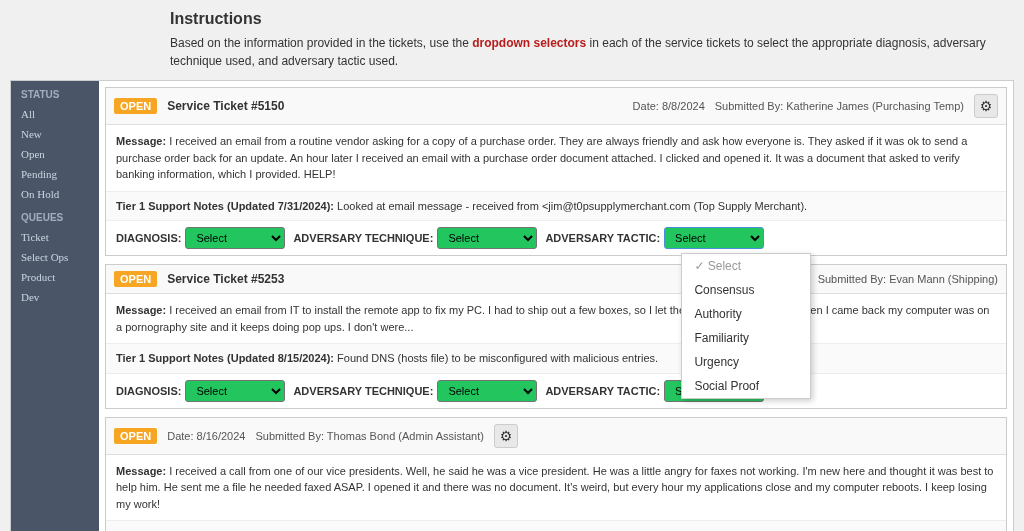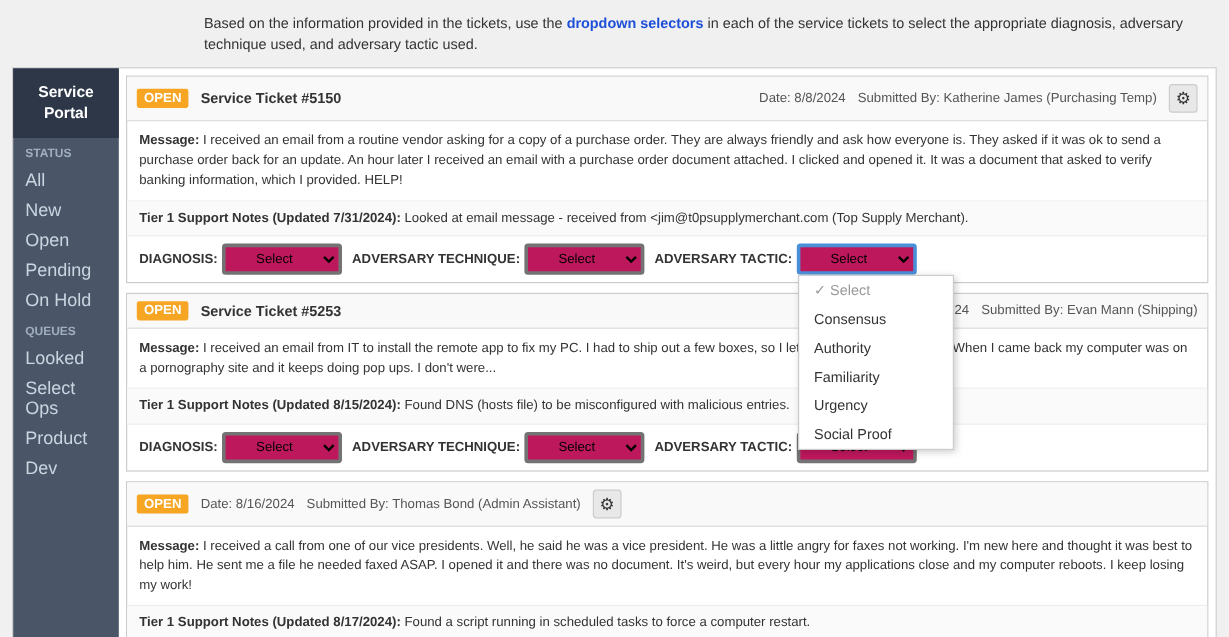--- a/index.html
+++ b/index.html
@@ -4,82 +4,82 @@
   <style>
     * { box-sizing: border-box; margin: 0; padding: 0; }
     body { font-family: Arial, sans-serif; font-size: 12px; background: #f0f0f0; color: #333; }
 
     .page-wrapper { width: 1024px; min-height: 531px; background: #f0f0f0; position: relative; }
 
     
     .instructions-area { padding: 10px 20px 10px 170px; }
     .instructions-title { font-size: 16px; font-weight: bold; margin-bottom: 6px; }
     .instructions-text { font-size: 12px; line-height: 1.5; color: #333; }
-    .instructions-text a { color: #1d4ed8; font-weight: bold; text-decoration: none; }
+    .instructions-text a { color: #b91c1c; font-weight: bold; text-decoration: none; }
 
     
     .main-layout { display: flex; margin: 0 10px; border: 1px solid #ccc; background: #fff; }
 
     
     .sidebar { width: 88px; background: #4a5568; color: #fff; flex-shrink: 0; }
     .sidebar-title { background: #2d3748; text-align: center; padding: 12px 8px; font-size: 13px; font-weight: bold; line-height: 1.3; }
     .sidebar-section-label { font-size: 10px; font-weight: bold; color: #a0aec0; padding: 8px 10px 4px; text-transform: uppercase; }
-    .sidebar-item { padding: 4px 10px; font-size: 15px; color: #cbd5e0; cursor: pointer; }
+    .sidebar-item { padding: 4px 10px; font-size: 11px; color: #cbd5e0; cursor: pointer; font-family: Liberation Serif, serif; }
 
     
     .content-area { flex: 1; padding: 6px; overflow: hidden; }
 
     
     .ticket { border: 1px solid #ccc; margin-bottom: 8px; }
     .ticket-header { display: flex; align-items: center; padding: 6px 8px; background: #f9f9f9; border-bottom: 1px solid #ddd; gap: 10px; }
     .badge-open { background: #f6a623; color: #fff; font-weight: bold; font-size: 11px; padding: 2px 6px; border-radius: 2px; }
     .ticket-title { font-weight: bold; font-size: 12px; flex: 1; }
     .ticket-date { font-size: 11px; color: #555; }
     .ticket-submitter { font-size: 11px; color: #555; }
     .ticket-icon { width: 24px; height: 24px; border: 1px solid #ccc; border-radius: 3px; background: #e8e8e8; display: flex; align-items: center; justify-content: center; font-size: 14px; cursor: pointer; }
 
     .ticket-message { padding: 8px 10px; font-size: 11px; line-height: 1.5; border-bottom: 1px solid #eee; }
     .ticket-notes { padding: 6px 10px; font-size: 11px; line-height: 1.5; background: #fafafa; border-bottom: 1px solid #eee; }
     .ticket-notes strong { font-weight: bold; }
 
     .ticket-selectors { display: flex; align-items: center; padding: 6px 10px; gap: 8px; flex-wrap: nowrap; }
     .selector-group { display: flex; align-items: center; gap: 4px; }
     .selector-label { font-weight: bold; font-size: 11px; white-space: nowrap; }
-    .selector-select { font-size: 11px; padding: 3px 21px; border: 3px solid #737373; border-radius: 3px; background: #be185d; cursor: pointer; min-width: 100px; }
+    .selector-select { font-size: 11px; padding: 3px 6px; border: 1px solid #737373; border-radius: 3px; background: #22c55e; cursor: pointer; min-width: 100px; }
 
     
     .dropdown-overlay { position: absolute; background: #fff; border: 1px solid #ccc; box-shadow: 2px 2px 6px rgba(0,0,0,0.2); z-index: 100; min-width: 130px; }
     .dropdown-item { padding: 5px 12px; font-size: 12px; cursor: pointer; color: #333; }
     .dropdown-item.selected { color: #999; }
 
     .ticket-container { position: relative; }
   </style>
 </head>
 <body>
 
 <div class="page-wrapper">
 
   <div class="instructions-area">
+    <div class="instructions-title">Instructions</div>
     <div class="instructions-text">
       <span>Based on the information provided in the tickets, use the </span><a href="#">dropdown selectors</a><span> in each of the service tickets to select the appropriate diagnosis, adversary technique used, and adversary tactic used.</span>
     </div>
   </div>
 
   <div class="main-layout">
 
     <div class="sidebar">
-      <div class="sidebar-title">Service Portal</div>
       <div class="sidebar-section-label">STATUS</div>
       <div class="sidebar-item">All</div>
       <div class="sidebar-item">New</div>
       <div class="sidebar-item">Open</div>
       <div class="sidebar-item">Pending</div>
       <div class="sidebar-item">On Hold</div>
       <div class="sidebar-section-label">QUEUES</div>
-      <div class="sidebar-item">Looked</div>
+      <div class="sidebar-item">Ticket</div>
       <div class="sidebar-item">Select Ops</div>
       <div class="sidebar-item">Product</div>
       <div class="sidebar-item">Dev</div>
     </div>
 
     <div class="content-area">
 
       <div class="ticket ticket-container">
         <div class="ticket-header">
           <span class="badge-open">OPEN</span>
@@ -106,21 +106,21 @@
             <select class="selector-select">
               <option>Select</option>
             </select>
           </div>
           <div class="selector-group" style="position:relative;">
             <span class="selector-label">ADVERSARY TACTIC:</span>
             <select class="selector-select" style="border-color:#4a90d9;">
               <option>Select</option>
             </select>
 
-            <div class="dropdown-overlay" style="top:26px; left:120px;">
+            <div class="dropdown-overlay" style="top:26px; left:136px;">
               <div class="dropdown-item selected">✓ Select</div>
               <div class="dropdown-item">Consensus</div>
               <div class="dropdown-item">Authority</div>
               <div class="dropdown-item">Familiarity</div>
               <div class="dropdown-item">Urgency</div>
               <div class="dropdown-item">Social Proof</div>
             </div>
           </div>
         </div>
       </div>

